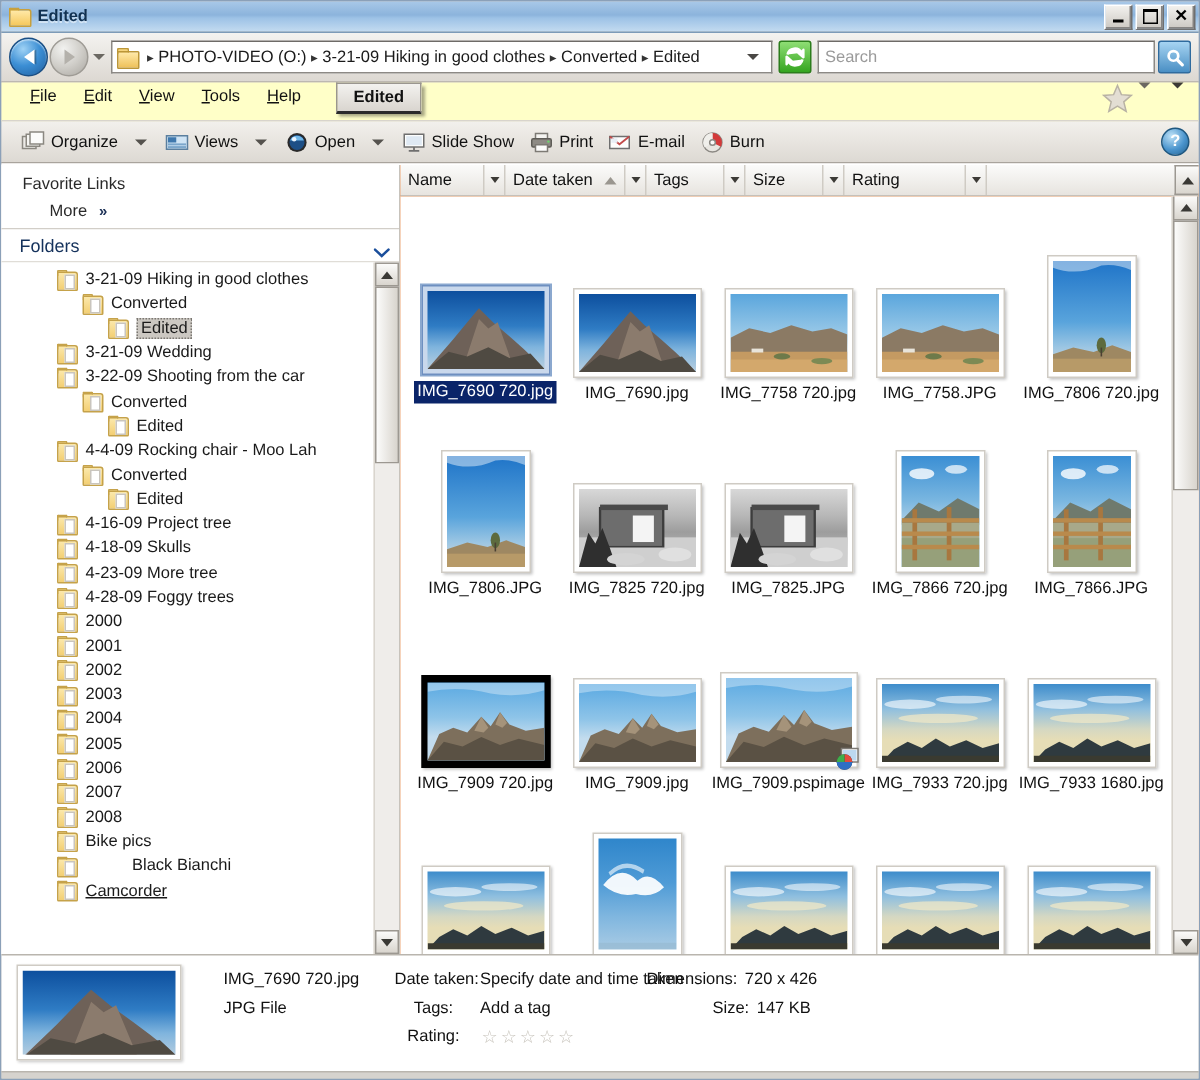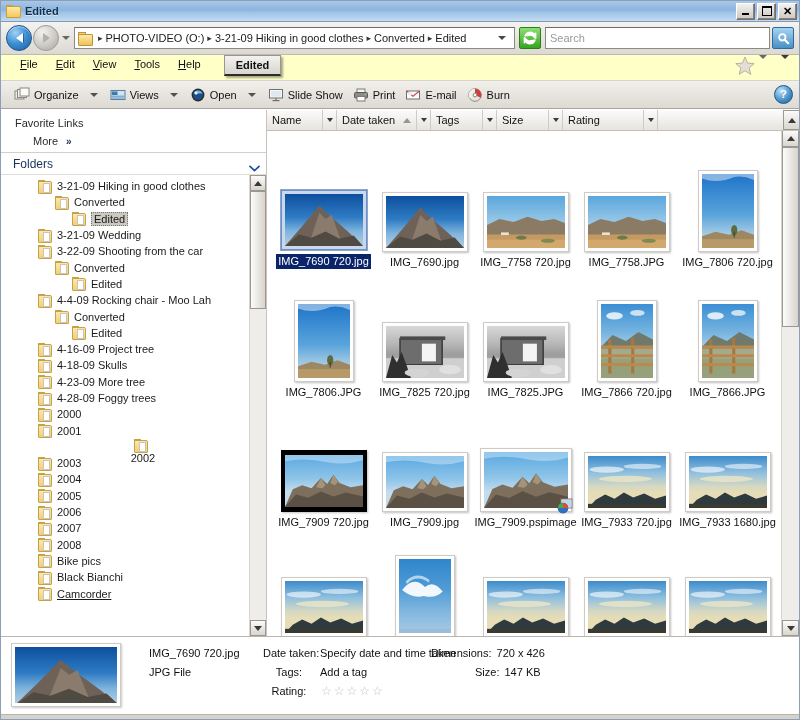--- a/index.html
+++ b/index.html
@@ -877,21 +877,21 @@
               <span class="lbl">2000</span>
             </div>
             <div class="tree-row" style="padding-left: 36px;">
               <span class="fi">
                 <span class="tab"></span>
                 <span class="back"></span>
                 <span class="pg"></span>
               </span>
               <span class="lbl">2001</span>
             </div>
-            <div class="tree-row" style="padding-left: 36px; flex-direction: column;">
+            <div class="tree-row" style="padding-left: 36px;">
               <span class="fi">
                 <span class="tab"></span>
                 <span class="back"></span>
                 <span class="pg"></span>
               </span>
               <span class="lbl">2002</span>
             </div>
             <div class="tree-row" style="padding-left: 36px;">
               <span class="fi">
                 <span class="tab"></span>
@@ -941,21 +941,21 @@
               <span class="lbl">2008</span>
             </div>
             <div class="tree-row" style="padding-left: 36px;">
               <span class="fi">
                 <span class="tab"></span>
                 <span class="back"></span>
                 <span class="pg"></span>
               </span>
               <span class="lbl">Bike pics</span>
             </div>
-            <div class="tree-row" style="padding-left: 36px;">
+            <div class="tree-row" style="padding-left: 36px; gap: 31px;">
               <span class="fi">
                 <span class="tab"></span>
                 <span class="back"></span>
                 <span class="pg"></span>
               </span>
               <span class="lbl">Black Bianchi</span>
             </div>
             <div class="tree-row" style="padding-left: 36px; text-decoration: underline;">
               <span class="fi">
                 <span class="tab"></span>

